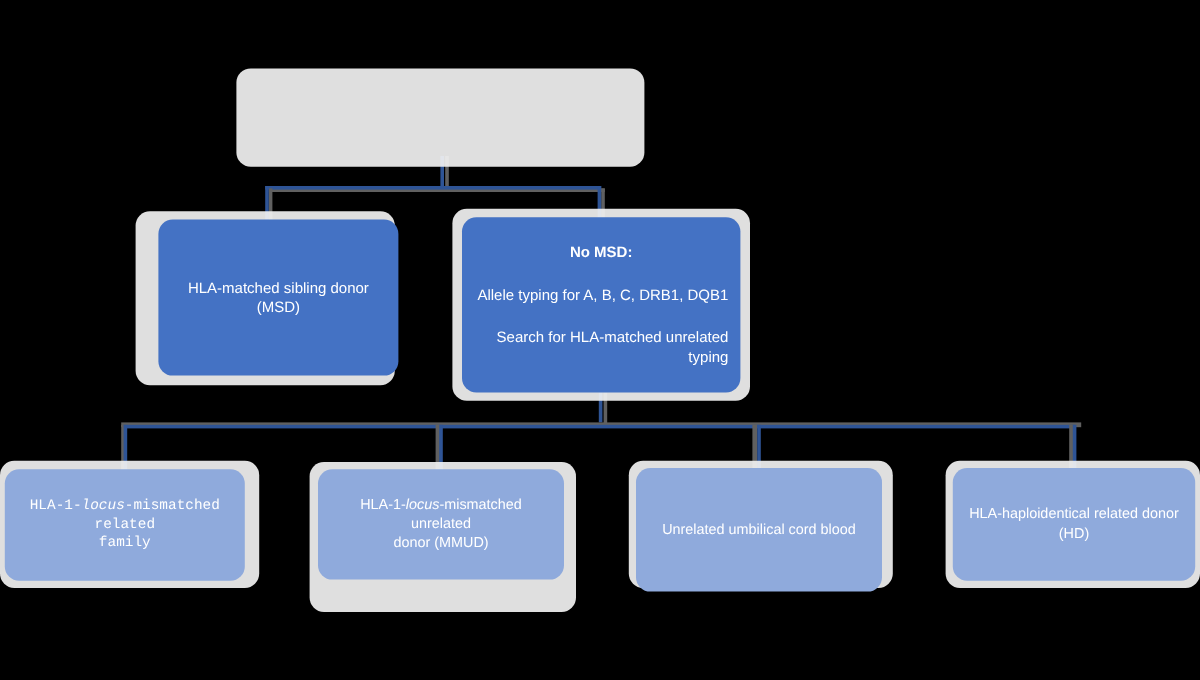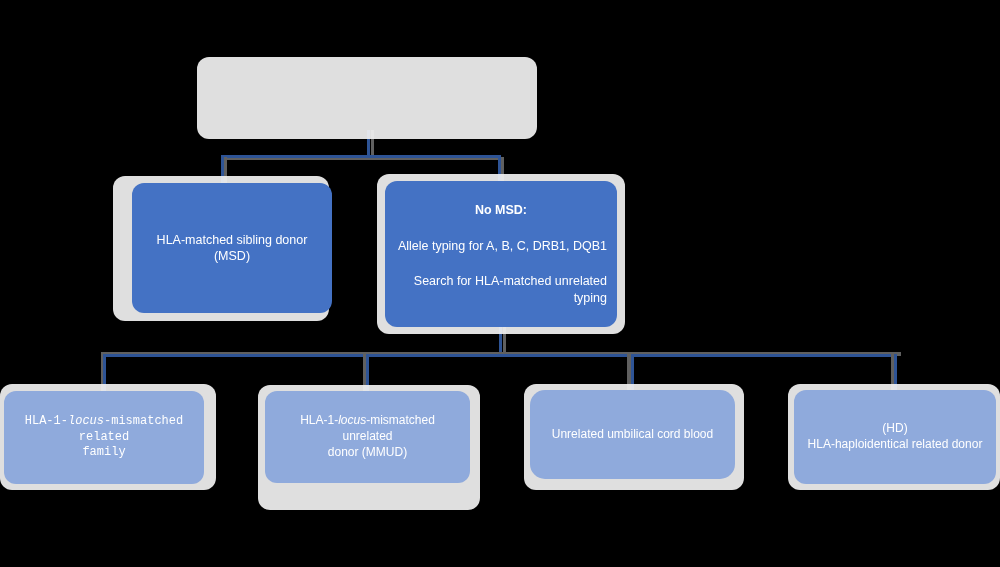--- a/index.html
+++ b/index.html
@@ -136,27 +136,27 @@
 
   <div class="node-halo" style="left:258px; top:385px; width:222px; height:125px;"></div>
   <div class="node node-leaf" style="left:265px; top:391px; width:205px; height:92px;">
     <span class="inner">
       <span class="line"><span>HLA-1-</span><span class="ital">locus</span><span>-mismatched unrelated</span></span>
       <span class="line">donor (MMUD)</span>
     </span>
   </div>
 
   <div class="node-halo" style="left:524px; top:384px; width:220px; height:106px;"></div>
-  <div class="node node-leaf" style="left:530px; top:390px; width:205px; height:89px;border-radius:15px;">
+  <div class="node node-leaf" style="left:530px; top:390px; width:205px; height:103px;">
     <span class="inner">
       <span class="line"><span>Unrelated umbilical cord blood</span><span class="ital"></span><span></span></span>
     </span>
   </div>
 
   <div class="node-halo" style="left:788px; top:384px; width:212px; height:106px;"></div>
   <div class="node node-leaf" style="left:794px; top:390px; width:202px; height:94px;">
     <span class="inner">
+      <span class="line"><span>HLA-haploidentical related donor</span><span class="ital"></span><span></span></span>
       <span class="line">(HD)</span>
-      <span class="line"><span>HLA-haploidentical related donor</span><span class="ital"></span><span></span></span>
     </span>
   </div>
 
 </div>
 
 </body></html>

